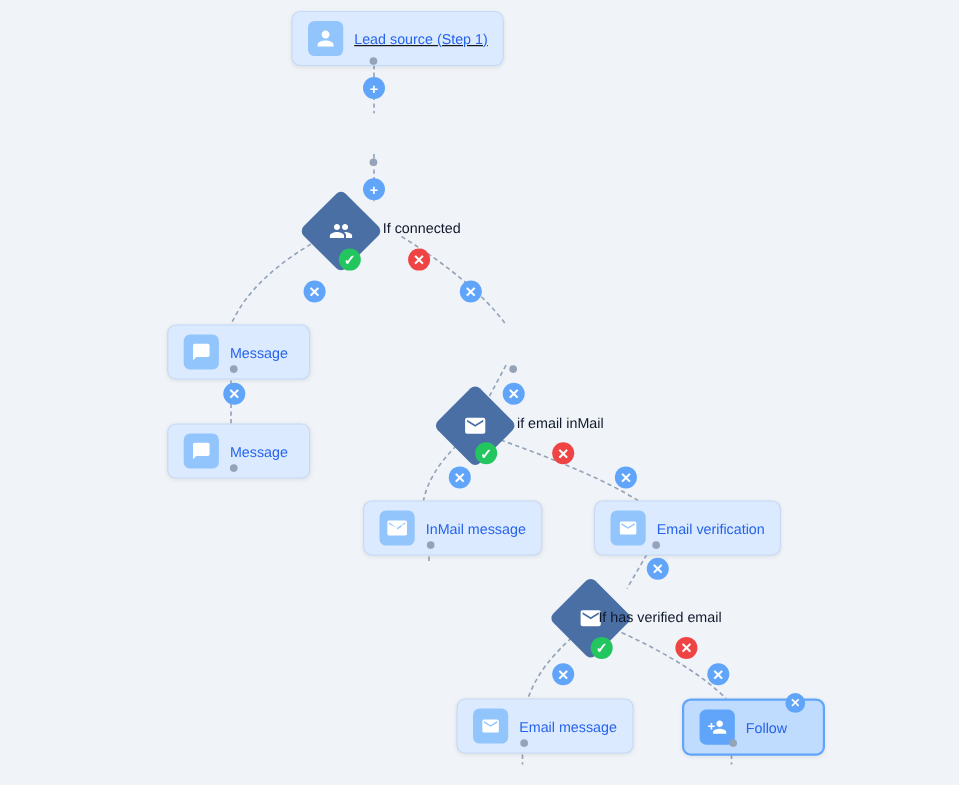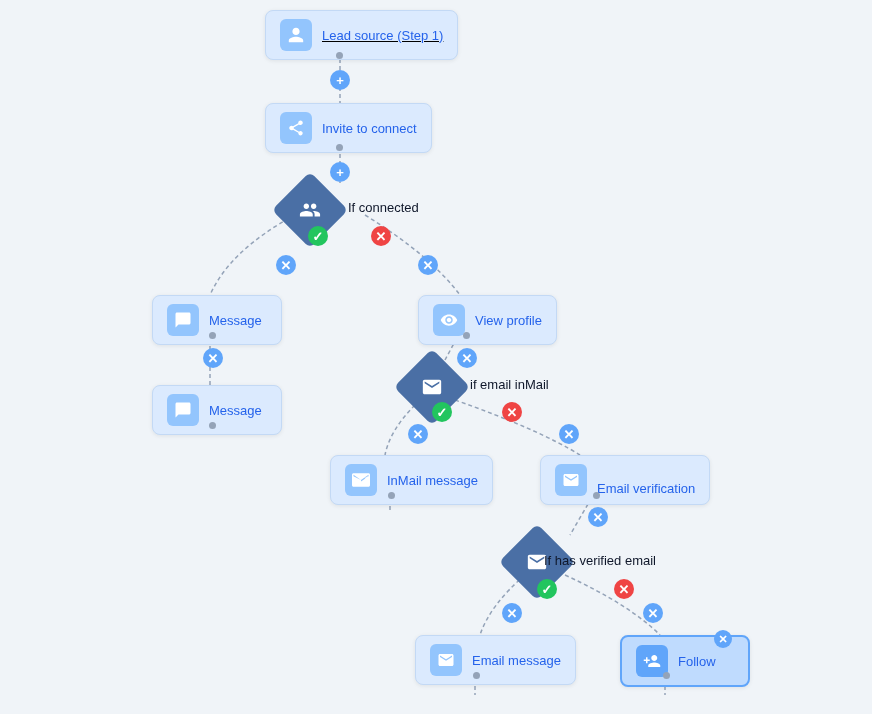--- a/index.html
+++ b/index.html
@@ -170,28 +170,20 @@
           <path d="M12 12c2.7 0 4.8-2.1 4.8-4.8S14.7 2.4 12 2.4 7.2 4.5 7.2 7.2 9.3 12 12 12zm0 2.4c-3.2 0-9.6 1.6-9.6 4.8v2.4h19.2v-2.4c0-3.2-6.4-4.8-9.6-4.8z"></path>
         </svg>
     </div>
     <span class="node-label">Lead source (Step 1)</span>
   </div>
 
   <div class="dot" style="left:336px; top:52px;"></div>
 
   <div class="btn-circle btn-blue" style="left:330px; top:70px;">+</div>
 
-  <div class="node" style="left:265px; top:103px;">
-    <div class="node-icon">
-      <svg viewBox="0 0 24 24">
-          <path d="M18 16.08c-.76 0-1.44.3-1.96.77L8.91 12.7c.05-.23.09-.46.09-.7s-.04-.47-.09-.7l7.05-4.11c.54.5 1.25.81 2.04.81 1.66 0 3-1.34 3-3s-1.34-3-3-3-3 1.34-3 3c0 .24.04.47.09.7L8.04 9.81C7.5 9.31 6.79 9 6 9c-1.66 0-3 1.34-3 3s1.34 3 3 3c.79 0 1.5-.31 2.04-.81l7.12 4.16c-.05.21-.08.43-.08.65 0 1.61 1.31 2.92 2.92 2.92s2.92-1.31 2.92-2.92-1.31-2.92-2.92-2.92z"></path>
-        </svg>
-    </div>
-    <span class="node-label">Invite to connect</span>
-  </div>
 
   <div class="dot" style="left:336px; top:144px;"></div>
 
   <div class="btn-circle btn-blue" style="left:330px; top:162px;">+</div>
 
   <div class="diamond" style="left:283px; top:183px;">
     <div class="diamond-inner">
       <svg viewBox="0 0 24 24">
           <path d="M16 11c1.66 0 2.99-1.34 2.99-3S17.66 5 16 5c-1.66 0-3 1.34-3 3s1.34 3 3 3zm-8 0c1.66 0 2.99-1.34 2.99-3S9.66 5 8 5C6.34 5 5 6.34 5 8s1.34 3 3 3zm0 2c-2.33 0-7 1.17-7 3.5V19h14v-2.5c0-2.33-4.67-3.5-7-3.5zm8 0c-.29 0-.62.02-.97.05 1.16.84 1.97 1.97 1.97 3.45V19h6v-2.5c0-2.33-4.67-3.5-7-3.5z"></path>
         </svg>
@@ -224,28 +216,20 @@
     <div class="node-icon">
       <svg viewBox="0 0 24 24">
           <path d="M20 2H4c-1.1 0-2 .9-2 2v18l4-4h14c1.1 0 2-.9 2-2V4c0-1.1-.9-2-2-2z"></path>
         </svg>
     </div>
     <span class="node-label">Message</span>
   </div>
 
   <div class="dot" style="left:209px; top:422px;"></div>
 
-  <div class="node" style="left:418px; top:295px;">
-    <div class="node-icon">
-      <svg viewBox="0 0 24 24">
-          <path d="M12 4.5C7 4.5 2.73 7.61 1 12c1.73 4.39 6 7.5 11 7.5s9.27-3.11 11-7.5c-1.73-4.39-6-7.5-11-7.5zM12 17c-2.76 0-5-2.24-5-5s2.24-5 5-5 5 2.24 5 5-2.24 5-5 5zm0-8c-1.66 0-3 1.34-3 3s1.34 3 3 3 3-1.34 3-3-1.34-3-3-3z"></path>
-        </svg>
-    </div>
-    <span class="node-label">View profile</span>
-  </div>
 
   <div class="dot" style="left:463px; top:332px;"></div>
 
   <div class="btn-circle btn-blue" style="left:457px; top:348px;">✕</div>
 
   <div class="diamond" style="left:405px; top:360px;">
     <div class="diamond-inner">
       <svg viewBox="0 0 24 24">
           <path d="M20 4H4c-1.1 0-2 .9-2 2v12c0 1.1.9 2 2 2h16c1.1 0 2-.9 2-2V6c0-1.1-.9-2-2-2zm0 4l-8 5-8-5V6l8 5 8-5v2z"></path>
         </svg>
@@ -265,21 +249,21 @@
     <div class="node-icon">
       <svg viewBox="0 0 24 24">
           <path d="M21 8V7l-3 2-3-2v1l3 2 3-2zm1-5H2C.9 3 0 3.9 0 5v14c0 1.1.9 2 2 2h20c1.1 0 2-.9 2-2V5c0-1.1-.9-2-2-2zm-10 9L2 7V5l10 7 10-7v2l-10 7z"></path>
         </svg>
     </div>
     <span class="node-label">InMail message</span>
   </div>
 
   <div class="dot" style="left:388px; top:492px;"></div>
 
-  <div class="node" style="left:540px; top:455px;align-items:flex-end;">
+  <div class="node" style="left:540px; top:455px;">
     <div class="node-icon">
       <svg viewBox="0 0 24 24">
           <path d="M20 4H4c-1.1 0-2 .9-2 2v12c0 1.1.9 2 2 2h16c1.1 0 2-.9 2-2V6c0-1.1-.9-2-2-2zm0 4l-8 5-8-5V6l8 5 8-5v2z"></path>
         </svg>
     </div>
     <span class="node-label">Email verification</span>
   </div>
 
   <div class="dot" style="left:593px; top:492px;"></div>
 

